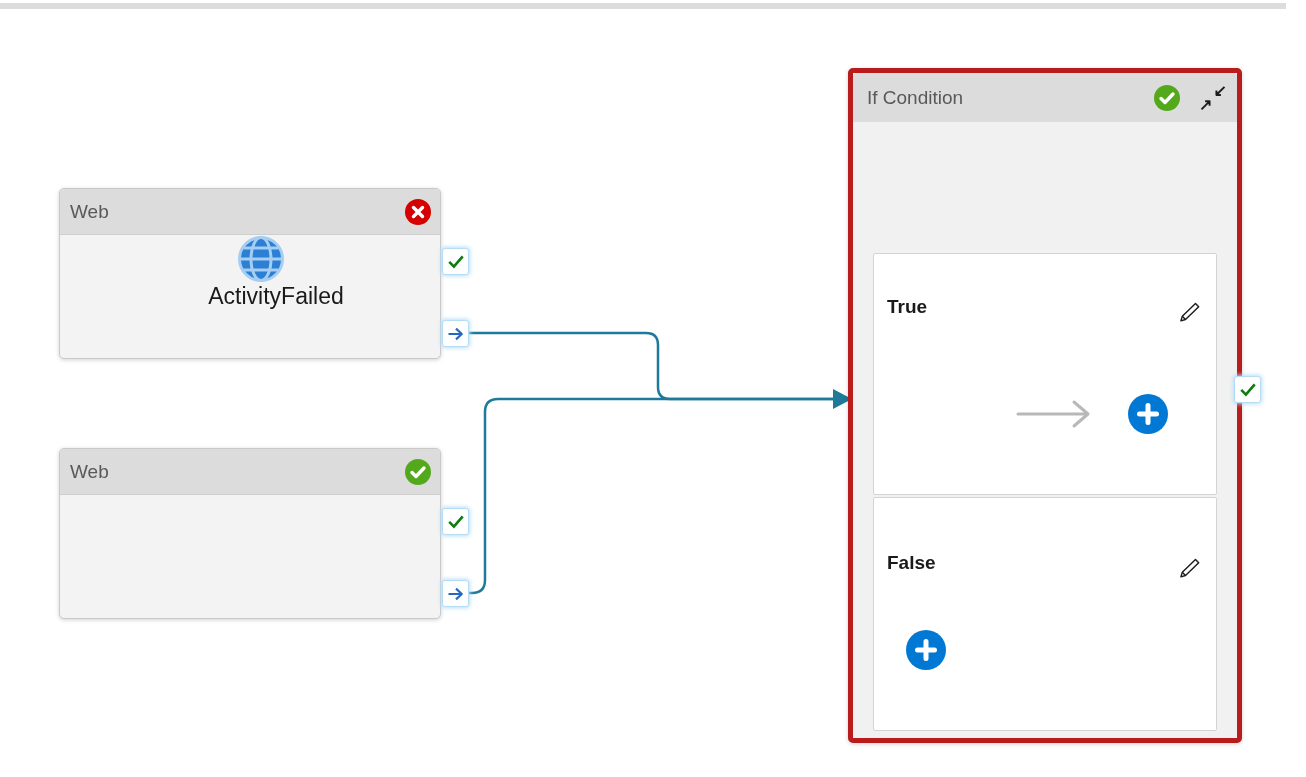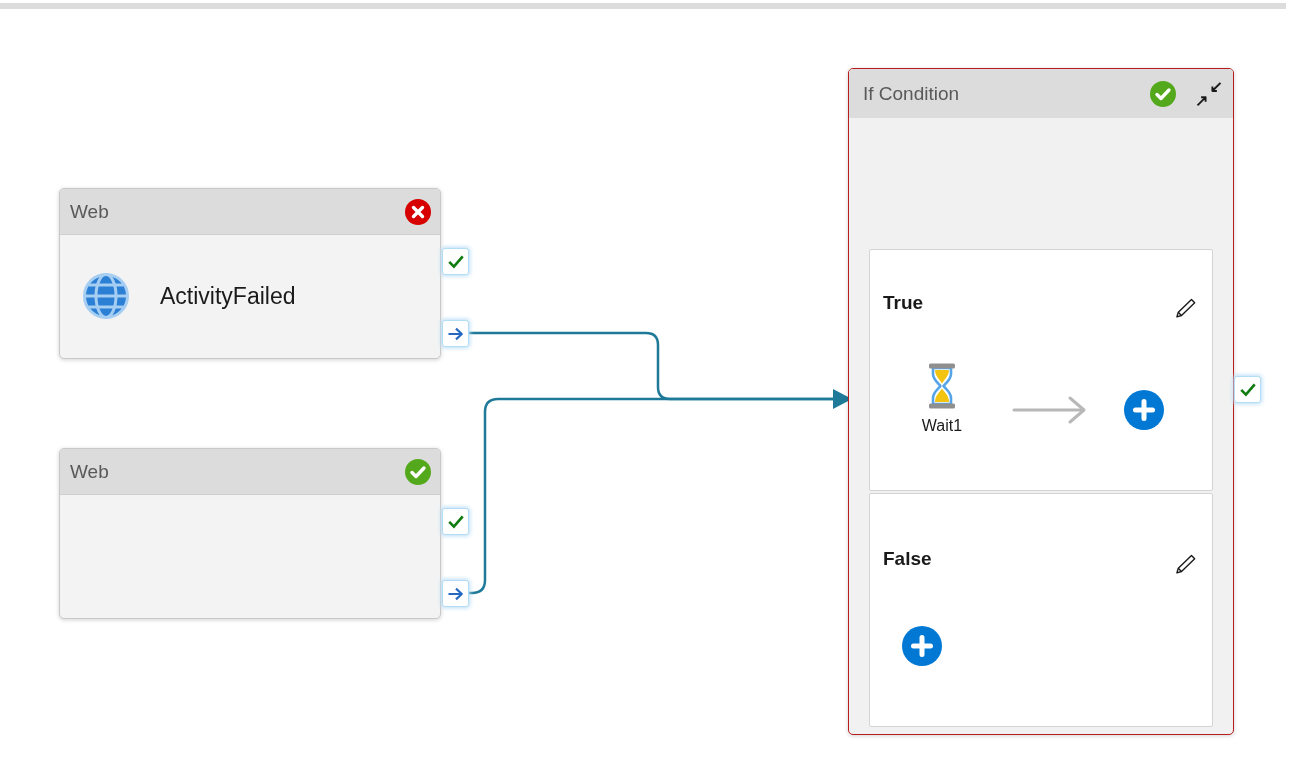--- a/index.html
+++ b/index.html
@@ -33,27 +33,27 @@
   .node{
     position:absolute;border:1px solid #c9c9c9;border-radius:5px;
     background:var(--c-body-gray);box-shadow:0 1px 4px rgba(0,0,0,.18);z-index:2;
   }
   .node-header{
     height:45px;background:var(--c-header-gray);display:flex;align-items:center;
     padding:0 8px 0 10px;border-radius:4px 4px 0 0;border-bottom:1px solid #cfcfcf;justify-content:flex-end;
   }
   .type-label{font-size:19px;color:#595959;flex:1;}
   .badge{width:28px;height:28px;flex:0 0 auto;}
-  .node-body{display:flex;align-items:center;height:122px;padding-left:22px;}
+  .node-body{display:flex;align-items:center;height:122px;padding-left:22px;flex-direction:column;}
   .activity-name{font-size:23px;color:#1a1a1a;margin-left:30px;}
 
   
   .if-node{
     position:absolute;left:848px;top:68px;width:384px;height:665px;
-    border:1px solid #b91c1c;border-radius:5px;background:#f1f1f1;
+    border:5px solid #b91c1c;border-radius:5px;background:#f1f1f1;
     box-shadow:0 1px 4px rgba(0,0,0,.18);z-index:2;
   }
   .if-header{
     height:49px;background:var(--c-header-gray);display:flex;align-items:center;
     padding:0 10px 0 14px;border-radius:4px 4px 0 0;gap:18px;
   }
   .collapse-btn{position:relative;width:28px;height:30px;cursor:pointer;flex:0 0 auto;}
   .collapse-btn span{position:absolute;font-size:16px;font-weight:700;color:#1a1a1a;line-height:1;}
   .collapse-btn .a-dl{right:0;top:0;}
   .collapse-btn .a-ur{left:0;bottom:0;}
@@ -142,30 +142,20 @@
       </span>
     </div>
 
 
     <div class="branch branch-true">
       <span class="branch-label">True</span>
       <svg class="edit-btn" viewBox="0 0 26 26">
         <path d="M19.5 3.5 l3.2 3.2 L9.5 19.5 l-4.6 1.4 L6.3 16.3 Z" fill="none" style="stroke:var(--c-pencil)" stroke-width="1.4" stroke-linejoin="round"></path>
         <path d="M6.3 16.3 l3.2 3.2" fill="none" style="stroke:var(--c-pencil)" stroke-width="1.4"></path>
       </svg>
-      <div class="wait-node">
-        <svg width="40" height="46" viewBox="0 0 40 46">
-          <path d="M13 7 H27 C27 13 22 17 20 20.5 C18 17 13 13 13 7 Z" style="fill:var(--c-sand-yellow)"></path>
-          <path d="M20 25.5 C22 29 27 32 27 39 H13 C13 32 18 29 20 25.5 Z" style="fill:var(--c-sand-yellow)"></path>
-          <path d="M11 5 H29 V11 C29 16.5 24 20 21.5 23 C24 26 29 29.5 29 35 V41 H11 V35 C11 29.5 16 26 18.5 23 C16 20 11 16.5 11 11 Z" fill="none" style="stroke:var(--c-glass-blue)" stroke-width="2.6" stroke-linejoin="round"></path>
-          <rect x="7" y="0.5" width="26" height="5" rx="1.5" fill="#8f8f8f"></rect>
-          <rect x="7" y="40.5" width="26" height="5" rx="1.5" fill="#8f8f8f"></rect>
-        </svg>
-        <div class="wait-name">Wait1</div>
-      </div>
       <svg class="next-arrow" width="84" height="32" viewBox="0 0 84 32">
         <path d="M2 16 H70" fill="none" style="stroke:var(--c-gray-arrow)" stroke-width="3" stroke-linecap="round"></path>
         <path d="M58 4 L72 16 L58 28" fill="none" style="stroke:var(--c-gray-arrow)" stroke-width="3" stroke-linecap="round" stroke-linejoin="round"></path>
       </svg>
       <div class="add-btn">
         <svg width="40" height="40" viewBox="0 0 40 40">
           <path d="M20 11.5 V28.5 M11.5 20 H28.5" stroke="#ffffff" stroke-width="5" stroke-linecap="round"></path>
         </svg>
       </div>
     </div>

